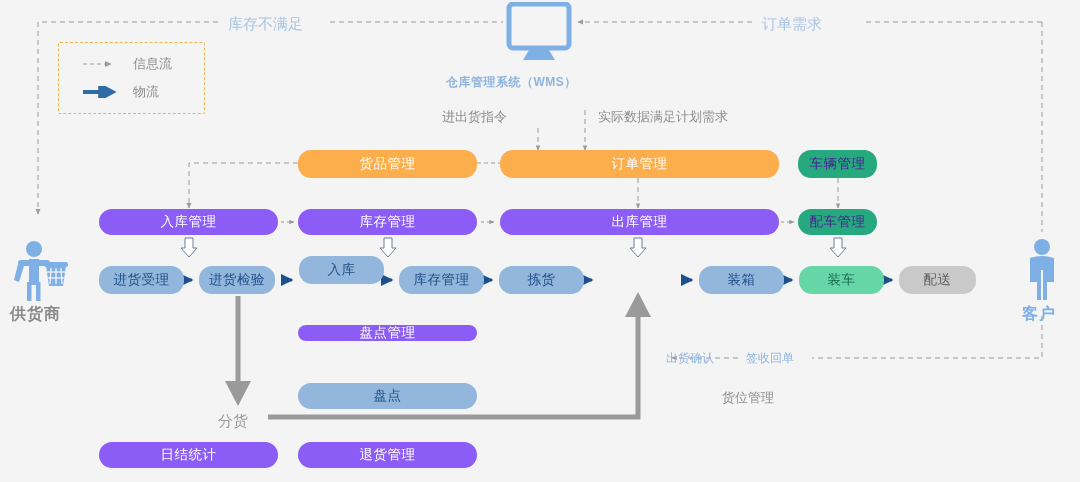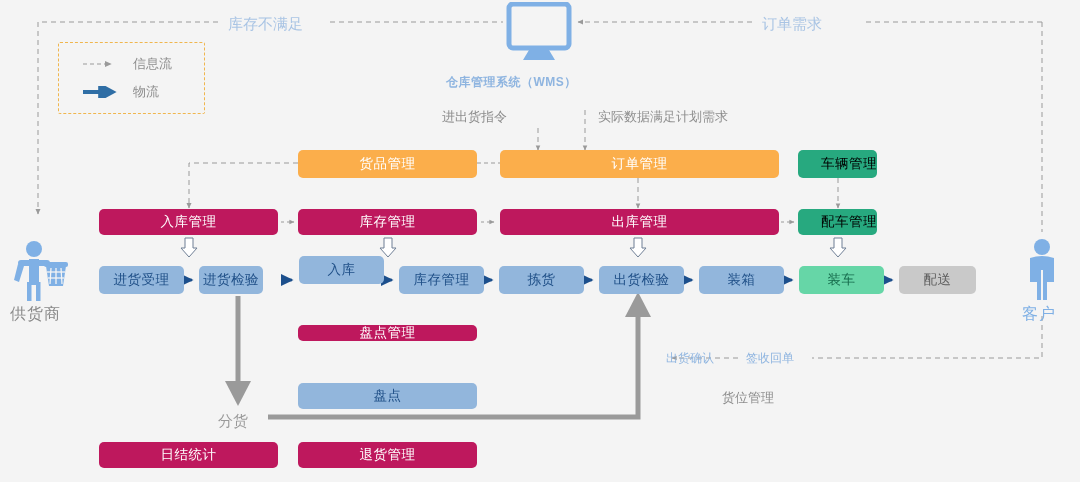--- a/index.html
+++ b/index.html
@@ -8,44 +8,44 @@
     background:#f4f4f4;
     font-family:"Liberation Sans","DejaVu Sans",sans-serif;
     position:relative;overflow:hidden;
   }
   #stage{position:absolute;inset:0;}
   svg#wires{position:absolute;left:0;top:0;width:1080px;height:482px;pointer-events:none;}
 
   .box{
     position:absolute;box-sizing:border-box;
     display:flex;align-items:center;justify-content:center;
-    border-radius:5px;font-size:13.5px;letter-spacing:.5px;
+    border-radius:13px;font-size:13.5px;letter-spacing:.5px;
     white-space:nowrap;
   }
   .box.orange{background:#fbae4b;color:#ffffff;}
-  .box.blue{background:#be185d;color:#ffffff;}
-  .box.green{background:#27a97f;color:#000000;justify-content:flex-end;}
+  .box.blue{background:#8b5cf6;color:#ffffff;}
+  .box.green{background:#27a97f;color:#4c1d95;}
   .box.lightblue{background:#92b6dc;color:#1f4f87;}
   .box.lightgreen{background:#66d6a7;color:#166b4c;}
   .box.gray{background:#c9c9c9;color:#5d5d5d;}
 
   .caption{
     position:absolute;white-space:nowrap;
     font-size:13px;color:#8d8d8d;
   }
   .caption.blue{color:#a9c4e4;font-size:15px;}
   .caption.bluestrong{color:#8fb5e0;font-size:12px;}
 
   .wms-title{
     position:absolute;white-space:nowrap;
     font-size:12px;font-weight:bold;color:#8fb5e0;letter-spacing:.5px;
   }
   .actor-label{
     position:absolute;white-space:nowrap;
-    font-size:16px;font-weight:normal;letter-spacing:1px;
+    font-size:16px;font-weight:bold;letter-spacing:1px;
   }
   .actor-label.supplier{color:#8a8a8a;}
   .actor-label.customer{color:#7fb0e5;}
 
   .legend{
     position:absolute;left:58px;top:42px;width:147px;height:72px;
     border:1px dashed #f0b64e;border-radius:2px;box-sizing:border-box;
   }
   .legend-row{position:absolute;left:22px;display:flex;align-items:center;justify-content:flex-end;}
   .legend-row .lbl{font-size:13px;color:#8d8d8d;margin-left:12px;white-space:nowrap;}
@@ -206,35 +206,32 @@
   <div class="box blue" style="left:500px;top:209px;width:279px;height:26px;">
     <span>出库管理</span>
   </div>
   <div class="box green" style="left:798px;top:209px;width:79px;height:26px;">
     <span>配车管理</span>
   </div>
 
   <div class="box lightblue" style="left:99px;top:266px;width:85px;height:28px;">
     <span>进货受理</span>
   </div>
-  <div class="box lightblue" style="left:199px;top:266px;width:64px;height:28px;text-align:right;">
+  <div class="box lightblue" style="left:199px;top:266px;width:76px;height:28px;text-align:right;">
     <span>进货检验</span>
   </div>
   <div class="box lightblue" style="left:299px;top:256px;width:85px;height:28px;">
     <span>入库</span>
   </div>
   <div class="box lightblue" style="left:399px;top:266px;width:85px;height:28px;">
     <span>库存管理</span>
   </div>
   <div class="box lightblue" style="left:499px;top:266px;width:85px;height:28px;">
     <span>拣货</span>
   </div>
-  <div class="box lightblue" style="left:599px;top:266px;width:85px;height:28px;">
-    <span>出货检验</span>
-  </div>
   <div class="box lightblue" style="left:699px;top:266px;width:85px;height:28px;">
     <span>装箱</span>
   </div>
   <div class="box lightgreen" style="left:799px;top:266px;width:85px;height:28px;">
     <span>装车</span>
   </div>
   <div class="box gray" style="left:899px;top:266px;width:77px;height:28px;">
     <span>配送</span>
   </div>
 

